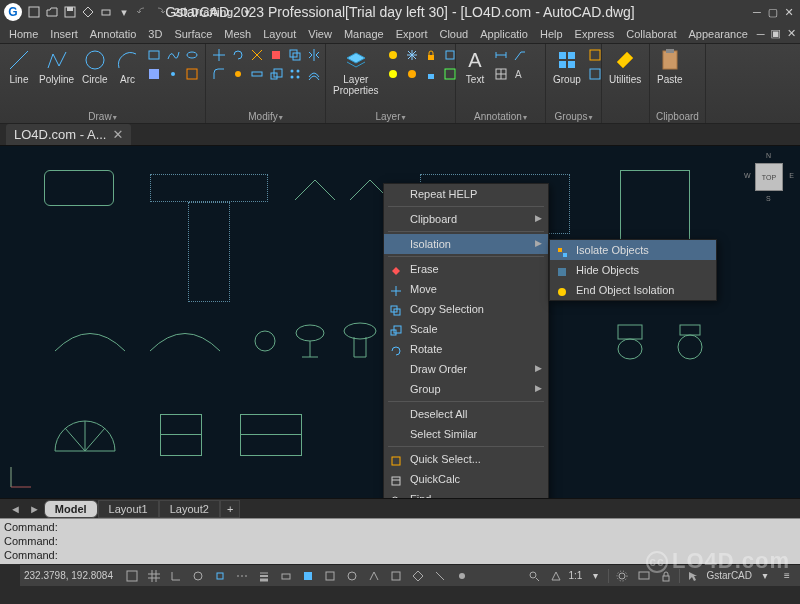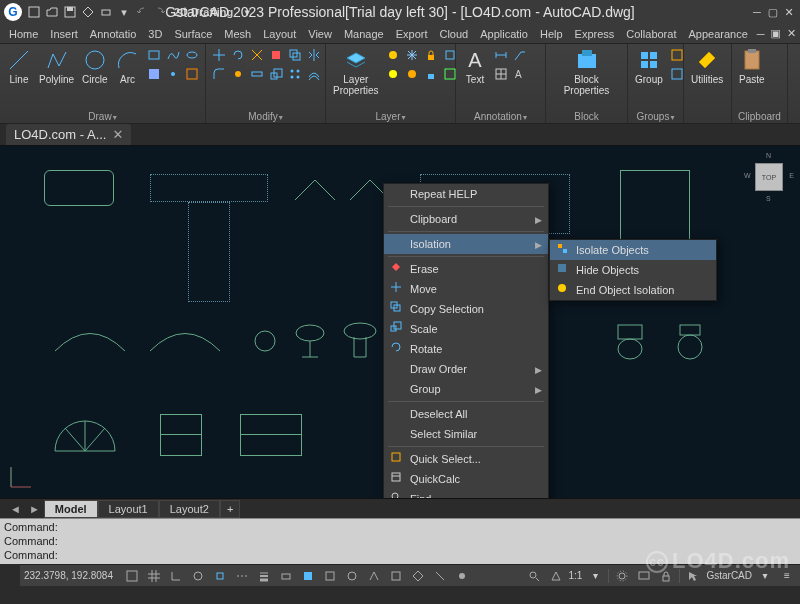--- a/index.html
+++ b/index.html
@@ -40,30 +40,30 @@
 
 .canvas { position: relative; height: 352px; background: #0a1620; overflow: hidden; }
 .viewcube { position: absolute; top: 8px; right: 8px; width: 46px; height: 46px; }
 .viewcube .cube { width: 28px; height: 28px; background: #c0c0c0; border: 1px solid #888; position: absolute; top: 9px; left: 9px; display: flex; align-items: center; justify-content: center; font-size: 7px; color: #444; }
 .viewcube .dir { position: absolute; font-size: 7px; color: #888; }
 .cad-obj { position: absolute; border: 1px dotted #5a8aa0; }
 .shape { position: absolute; }
 
 
 .ctx-menu { position: absolute; background: #3e3e3e; border: 1px solid #222; box-shadow: 2px 2px 8px rgba(0,0,0,0.5); z-index: 100; }
-.ctx-item { padding: 4px 20px 4px 26px; color: #ddd; font-size: 11px; cursor: pointer; position: relative; display: flex; align-items: flex-end; }
+.ctx-item { padding: 4px 20px 4px 26px; color: #ddd; font-size: 11px; cursor: pointer; position: relative; display: flex; align-items: flex-start; }
 .ctx-item:hover, .ctx-item.hover { background: #4a6a8a; }
 .ctx-item .ico { position: absolute; left: 4px; width: 16px; height: 16px; display: flex; align-items: center; justify-content: center; }
 .ctx-item .sub-arrow { position: absolute; right: 6px; font-size: 9px; color: #aaa; }
 .ctx-sep { height: 1px; background: #555; margin: 2px 4px; }
 
 
 .layout-tabs { height: 20px; background: #2b2b2b; display: flex; align-items: center; padding-left: 6px; border-top: 1px solid #111; gap: 0; }
 .layout-tab { padding: 2px 10px; font-size: 11px; color: #ccc; cursor: pointer; border: 1px solid #444; background: #333; }
-.layout-tab.active { background: #d0d0d0; color: #222; font-weight: bold; }
+.layout-tab.active { background: #d0d0d0; color: #222; font-weight: bold; border-radius: 6px; }
 .layout-tab.plus { padding: 2px 6px; }
 
 
 .cmd-area { height: 46px; background: #d0d0d0; border-top: 1px solid #888; font-family: Consolas, monospace; font-size: 11px; color: #222; padding: 1px 4px; overflow: hidden; }
 .cmd-line { line-height: 14px; }
 
 
 .statusbar { height: 22px; background: #404040; display: flex; align-items: center; padding: 0 4px; gap: 4px; font-size: 10px; color: #ccc; border-top: 1px solid #222; margin-left: 20px; }
 .sb-coords { margin-right: 6px; }
 .sb-btn { width: 18px; height: 16px; display: flex; align-items: center; justify-content: center; cursor: pointer; }
@@ -390,34 +390,20 @@
         <span class="small-btn">
             <svg width="14" height="14">
               <text x="2" y="11" font-size="10" fill="#ccc">A</text>
             </svg>
           </span>
       </div>
     </div>
     <div class="panel-label"><span>Annotation</span><span class="arrow-dn">▾</span></div>
   </div>
 
-  <div class="ribbon-panel" style="width:82px">
-    <div class="panel-body">
-      <div class="big-btn">
-          <div class="icon">
-            <svg width="24" height="24">
-              <rect x="3" y="6" width="18" height="14" fill="#5bf"></rect>
-              <rect x="7" y="2" width="10" height="6" fill="#39c"></rect>
-            </svg>
-          </div>
-          <span class="lbl">Block Properties</span>
-        </div>
-    </div>
-    <div class="panel-label">Block</div>
-  </div>
 
   <div class="ribbon-panel" style="width:56px">
     <div class="panel-body">
       <div class="big-btn">
           <div class="icon">
             <svg width="24" height="24">
               <rect x="4" y="4" width="7" height="7" fill="#5bf"></rect>
               <rect x="13" y="4" width="7" height="7" fill="#5bf"></rect>
               <rect x="4" y="13" width="7" height="7" fill="#5bf"></rect>
               <rect x="13" y="13" width="7" height="7" fill="#5bf"></rect>

